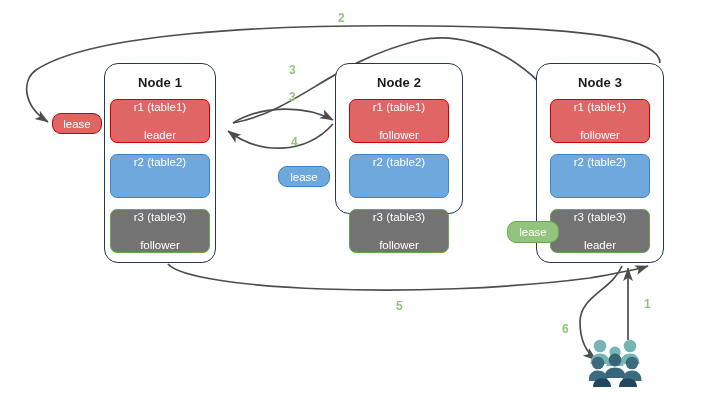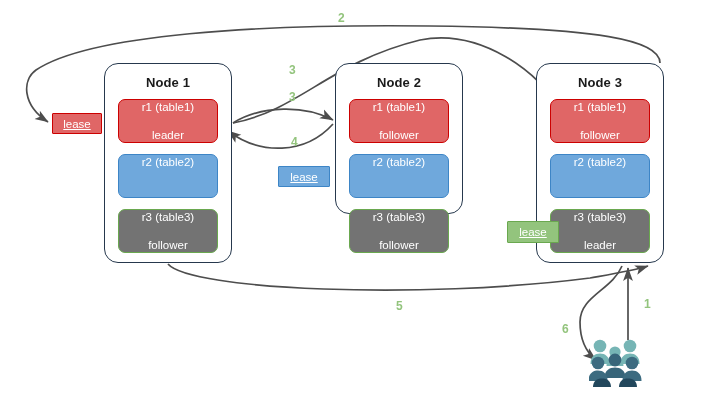--- a/index.html
+++ b/index.html
@@ -66,28 +66,27 @@
     border: 1.6px solid #3d85c6;
     gap: 27px;
   }
   .rep-green {
     background: #737373;
     border: 1.6px solid #6aa84f;
   }
   .lease {
     position: absolute;
     box-sizing: border-box;
-    border-radius: 1px;
+    border-radius: 9px;
     color: #ffffff;
     font-size: 11.5px;
     display: flex;
     align-items: center;
     justify-content: center;
     z-index: 4;
-    text-decoration: underline;
   }
   .lease-red {
     background: #e06666;
     border: 1.6px solid #cc0000;
   }
   .lease-blue {
     background: #6fa8dc;
     border: 1.6px solid #3d85c6;
   }
   .lease-green {
@@ -128,21 +127,21 @@
 
     <path d="M 333,124 C 305,155 260,155 228,131" fill="none" stroke="#4d4d4d" stroke-width="1.7" marker-end="url(#ah)"></path>
 
     <path d="M 168,264 C 190,290 420,300 590,278 C 618,273 636,270 648,266" fill="none" stroke="#4d4d4d" stroke-width="1.7" marker-end="url(#ah)"></path>
 
     <path d="M 628,340 L 628,268" fill="none" stroke="#4d4d4d" stroke-width="1.7" marker-end="url(#ah)"></path>
 
     <path d="M 622,266 C 612,290 580,296 580,322 C 580,340 586,352 596,360" fill="none" stroke="#4d4d4d" stroke-width="1.7" marker-end="url(#ah)"></path>
   </svg>
 
-  <div class="node-box" style="left:104px; top:63px; width:128px; height:200px;">
+  <div class="node-box" style="left:104px; top:63px; width:112px; height:200px;">
     <div class="node-title">Node 1</div>
     <div class="replica rep-red">
       <span class="r-line">r1 (table1)</span>
       <span class="r-line">leader</span>
     </div>
     <div class="replica rep-blue">
       <span class="r-line">r2 (table2)</span>
       <span class="r-line">follower</span>
     </div>
     <div class="replica rep-green">

